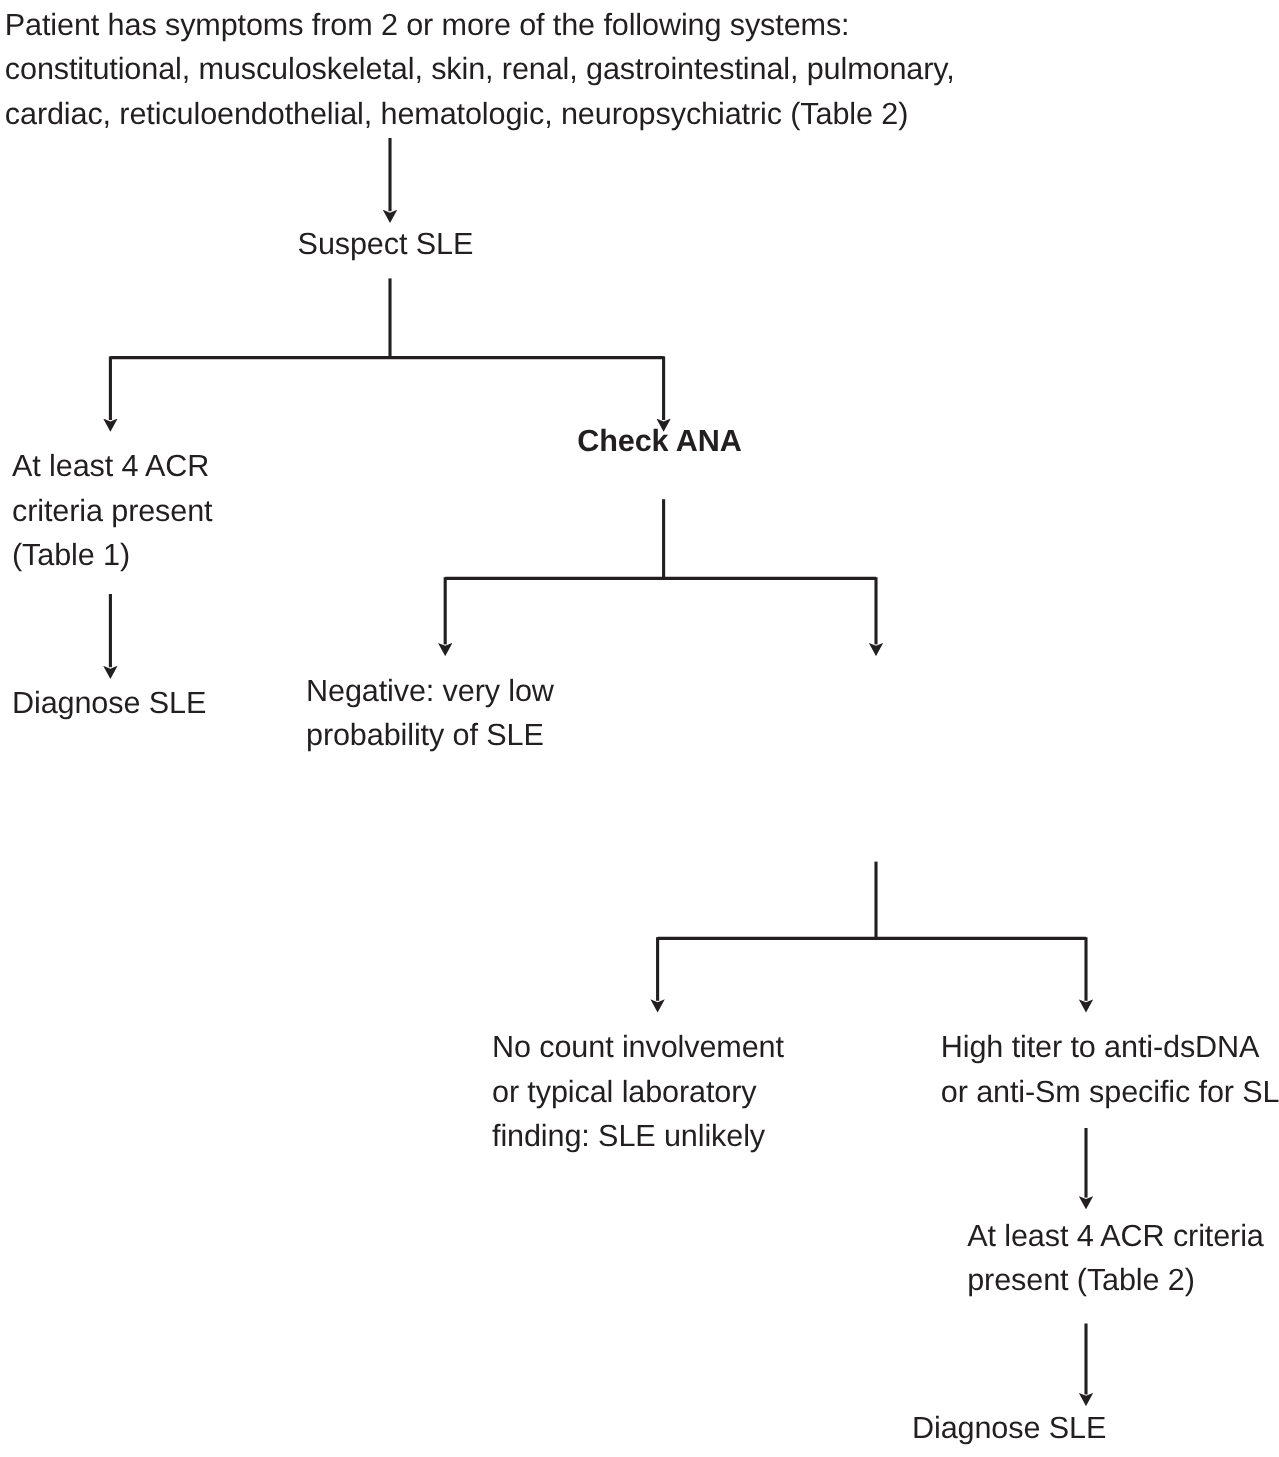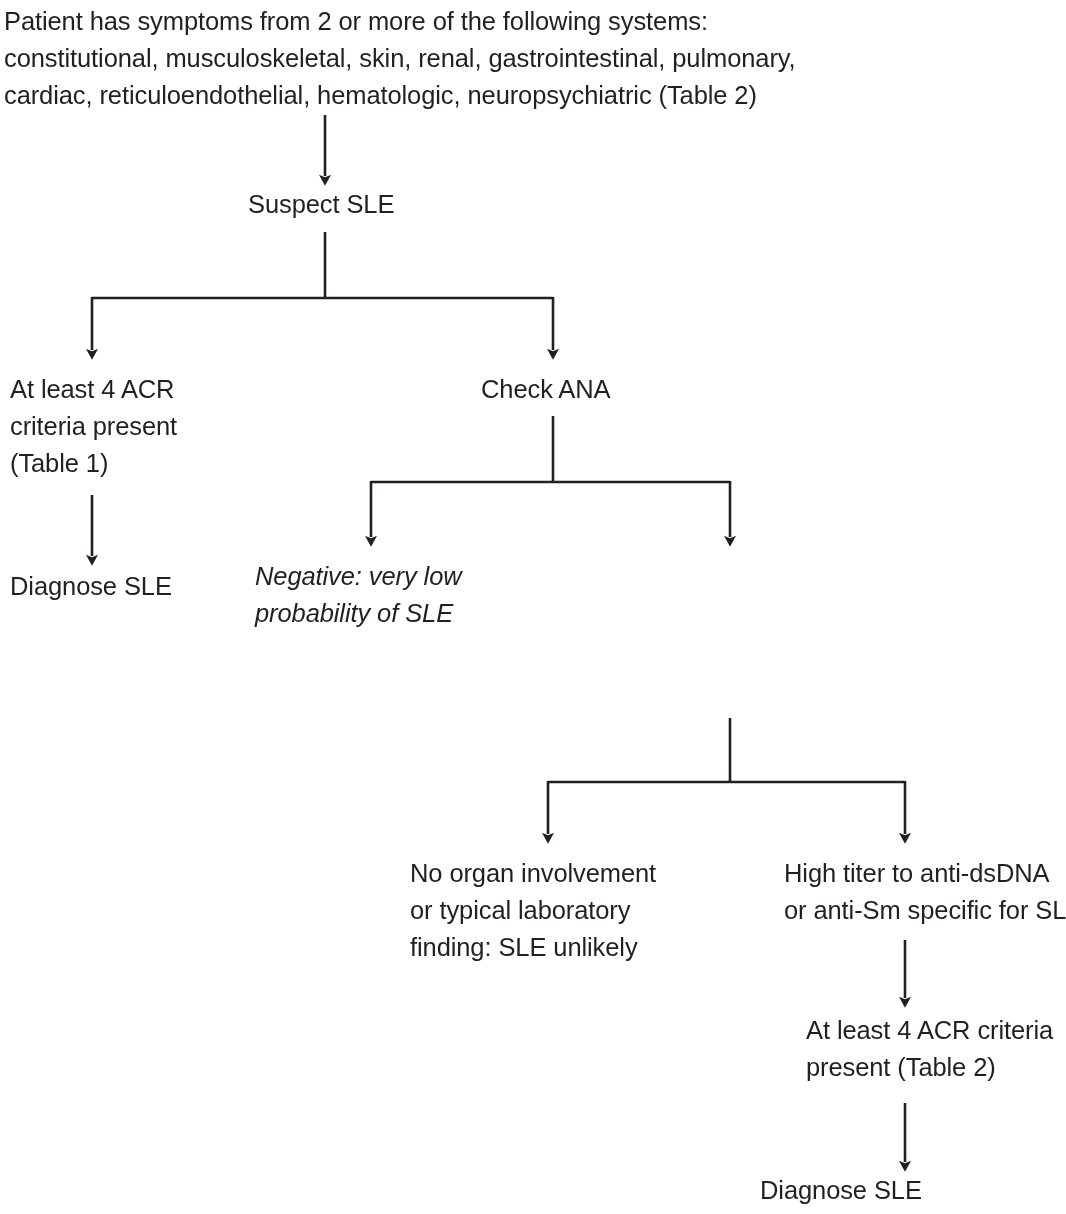--- a/index.html
+++ b/index.html
@@ -32,22 +32,22 @@
     top: 0;
     width: 1066px;
     height: 1214px;
     pointer-events: none;
   }
   
   #node-intro       { left: 4px;   top: 3px;   width: 1000px; }
   #node-suspect     { left: 248px; top: 186px; width: 160px; }
   #node-acr-left    { left: 10px;  top: 371px; width: 230px; }
   #node-diagnose-l  { left: 10px;  top: 568px; width: 230px; }
-  #node-ana         { left: 481px; top: 371px; width: 150px; }
-  #node-negative    { left: 255px; top: 558px; width: 260px; font-style: italic; }
+  #node-ana         { left: 481px; top: 350px; width: 150px; font-weight: bold; }
+  #node-negative    { left: 255px; top: 558px; width: 260px; }
   #node-positive    { left: 555px; top: 558px; width: 410px; }
   #node-noorgan     { left: 410px; top: 855px; width: 300px; }
   #node-hightiter   { left: 784px; top: 855px; width: 320px; }
   #node-acr-right   { left: 760px; top: 1012px; width: 300px; margin-left: 46px; }
   #node-diagnose-r  { left: 760px; top: 1172px; width: 300px; }
 </style>
 </head>
 <body>
 
 <div id="canvas">
@@ -108,21 +108,21 @@
 (Table 1)</div>
 
   <div class="node" id="node-diagnose-l">Diagnose SLE</div>
 
   <div class="node center" id="node-ana">Check ANA</div>
 
   <div class="node" id="node-negative">Negative: very low
 probability of SLE</div>
 
 
-  <div class="node" id="node-noorgan">No organ involvement
+  <div class="node" id="node-noorgan">No count involvement
 or typical laboratory
 finding: SLE unlikely</div>
 
   <div class="node" id="node-hightiter">High titer to anti-dsDNA
 or anti-Sm specific for SLE</div>
 
   <div class="node" id="node-acr-right">At least 4 ACR criteria
 present (Table 2)</div>
 
   <div class="node" id="node-diagnose-r">Diagnose SLE</div>

